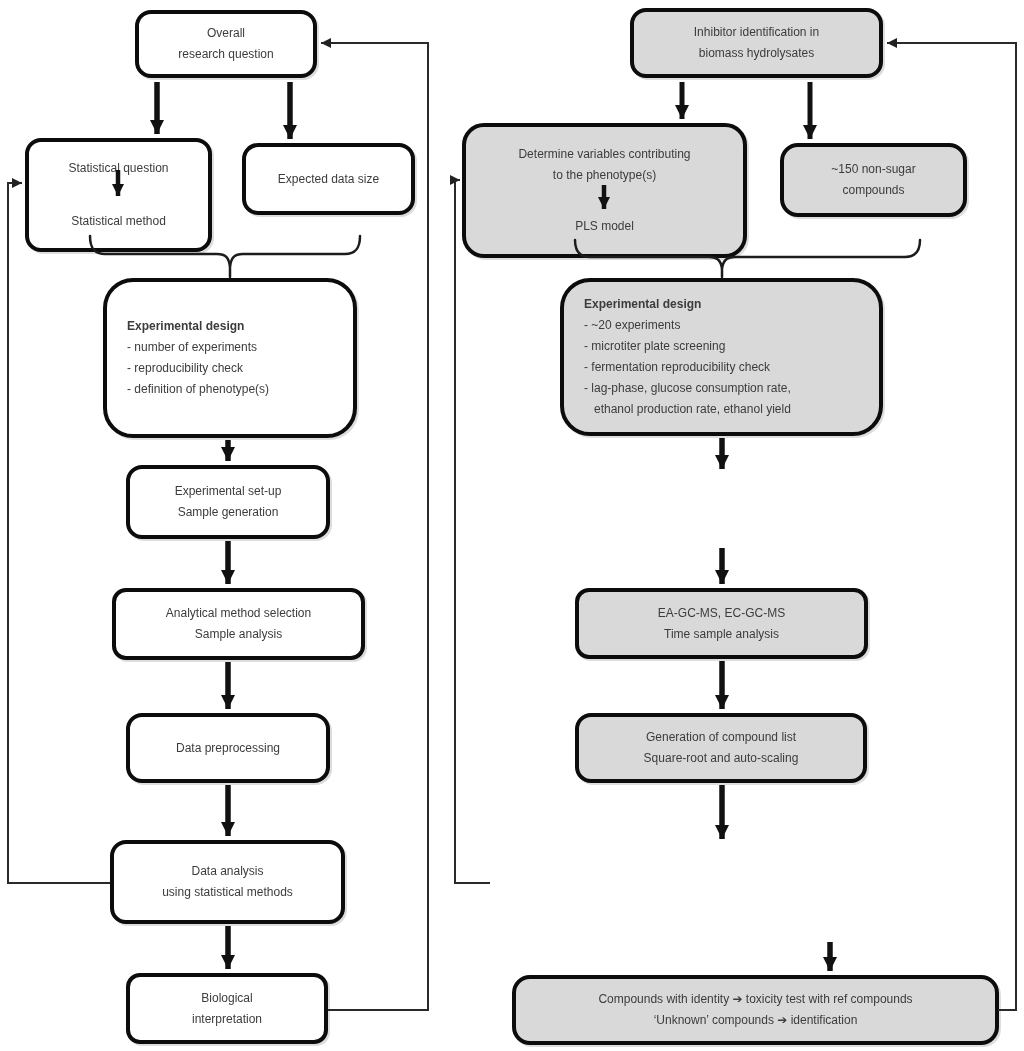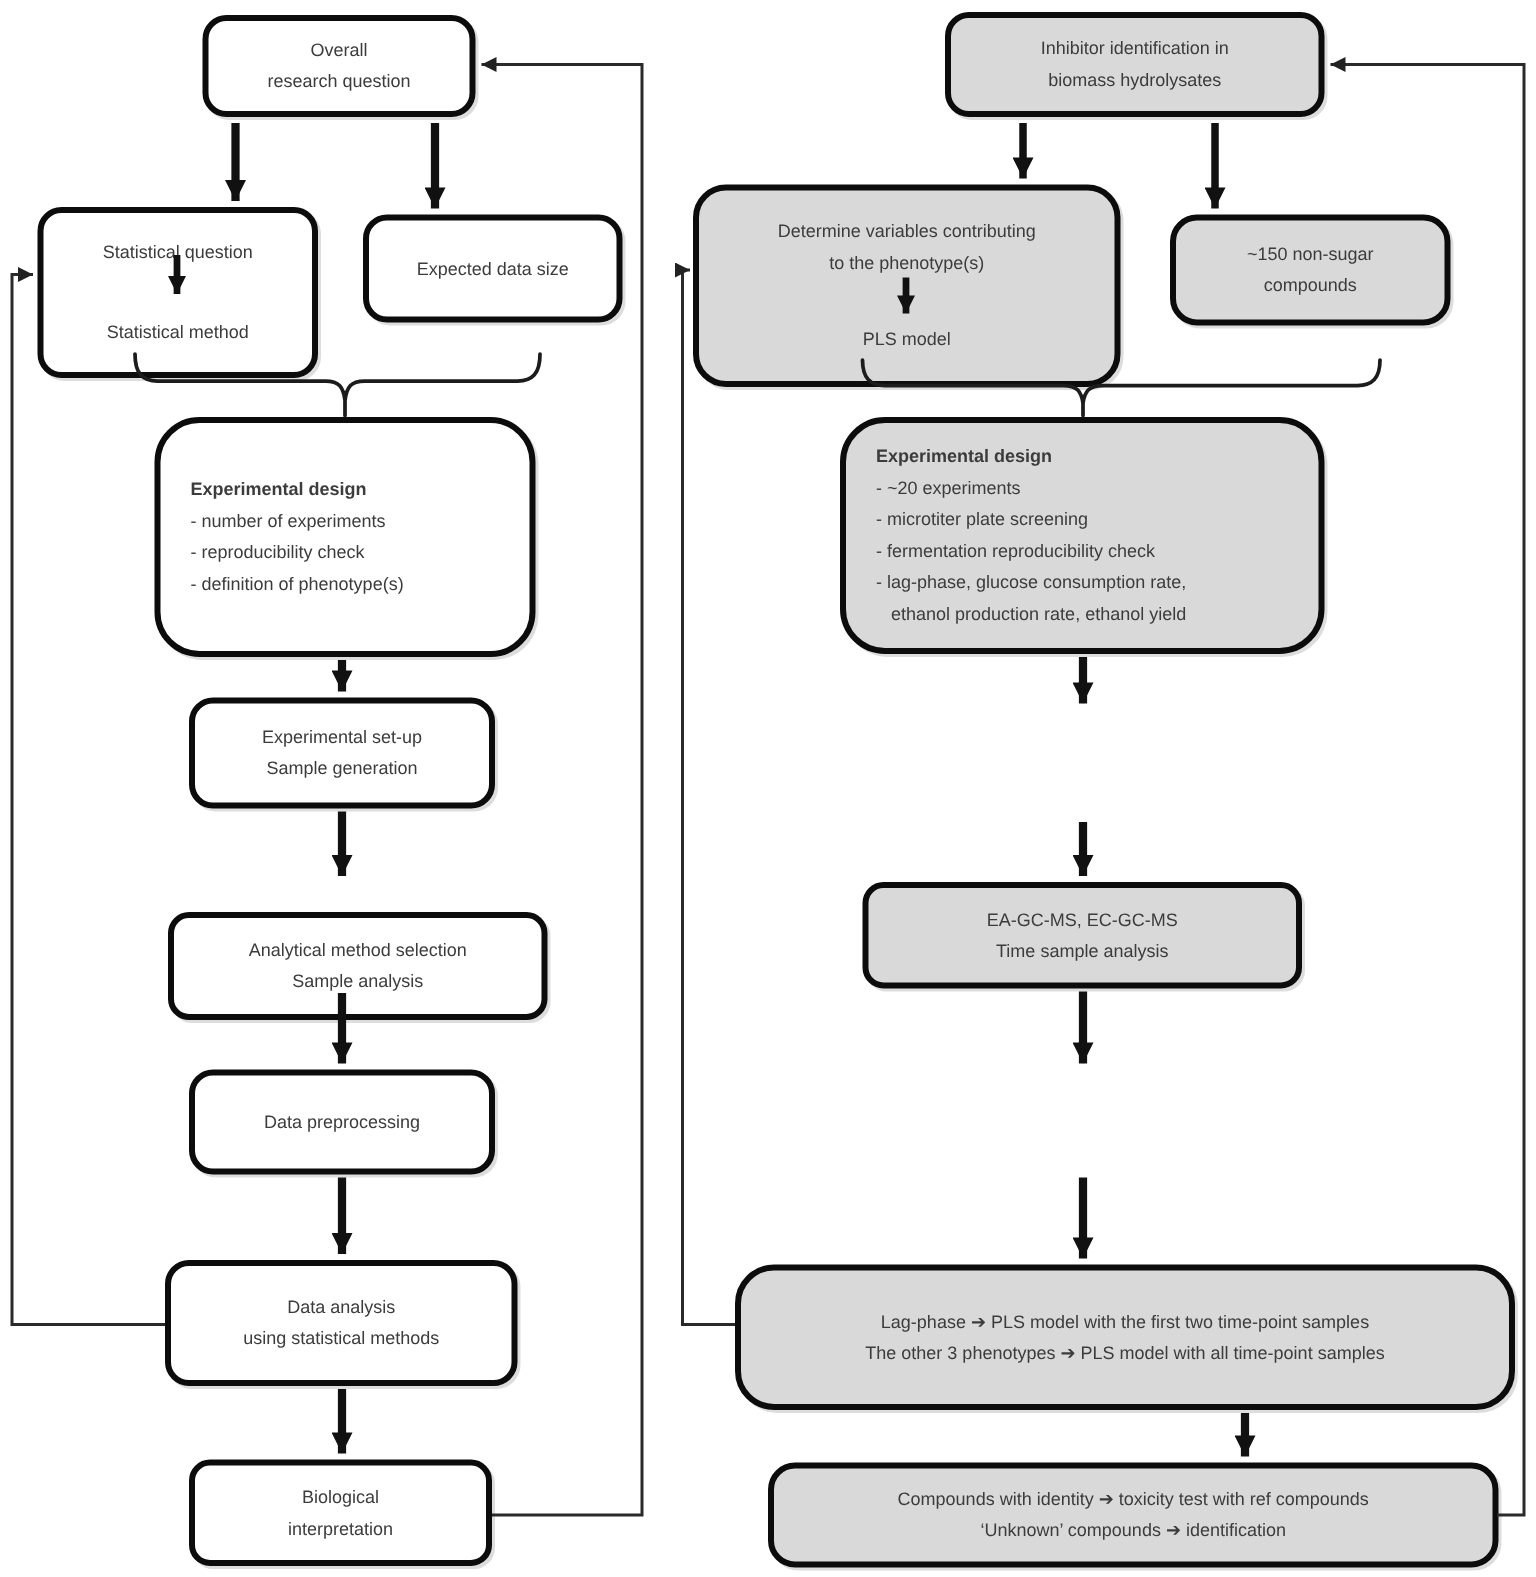--- a/index.html
+++ b/index.html
@@ -49,21 +49,21 @@
     <div class="bl">- number of experiments</div>
     <div class="bl">- reproducibility check</div>
     <div class="bl">- definition of phenotype(s)</div>
   </div>
 
   <div class="box" style="left:126px;top:465px;width:204px;height:74px;">
     <div class="bl">Experimental set-up</div>
     <div class="bl">Sample generation</div>
   </div>
 
-  <div class="box r14" style="left:112px;top:588px;width:253px;height:72px;margin-top:20px;">
+  <div class="box r14" style="left:112px;top:588px;width:253px;height:72px;">
     <div class="bl">Analytical method selection</div>
     <div class="bl">Sample analysis</div>
   </div>
 
   <div class="box" style="left:126px;top:713px;width:204px;height:70px;">
     <div class="bl">Data preprocessing</div>
   </div>
 
   <div class="box" style="left:110px;top:840px;width:235px;height:84px;">
     <div class="bl">Data analysis</div>
@@ -100,25 +100,25 @@
     <div class="bl">- lag-phase, glucose consumption rate,</div>
     <div class="bl indent">ethanol production rate, ethanol yield</div>
   </div>
 
 
   <div class="box gray r14" style="left:575px;top:588px;width:293px;height:71px;">
     <div class="bl">EA-GC-MS, EC-GC-MS</div>
     <div class="bl">Time sample analysis</div>
   </div>
 
+  <div class="box gray" style="left:575px;top:713px;width:292px;height:70px;">
+    <div class="bl">Generation of compound list</div>
+    <div class="bl">Square-root and auto-scaling</div>
+  </div>
 
-  <div class="box gray r26" style="left:490px;top:843px;width:520px;height:97px;">
-    <div class="bl">Lag-phase ➔ PLS model with the first two time-point samples</div>
-    <div class="bl">The other 3 phenotypes ➔ PLS model with all time-point samples</div>
-  </div>
 
   <div class="box gray r18" style="left:512px;top:975px;width:487px;height:70px;">
     <div class="bl">Compounds with identity ➔ toxicity test with ref compounds</div>
     <div class="bl">‘Unknown’ compounds ➔ identification</div>
   </div>
 
   <svg class="overlay" viewBox="0 0 1024 1051" xmlns="http://www.w3.org/2000/svg">
     <defs>
       <marker id="ah" viewBox="0 0 10 10" refX="10" refY="5" markerWidth="15" markerHeight="14" orient="auto" markerUnits="userSpaceOnUse">
         <path d="M0,0 L10,5 L0,10 Z" fill="#111111"></path>

